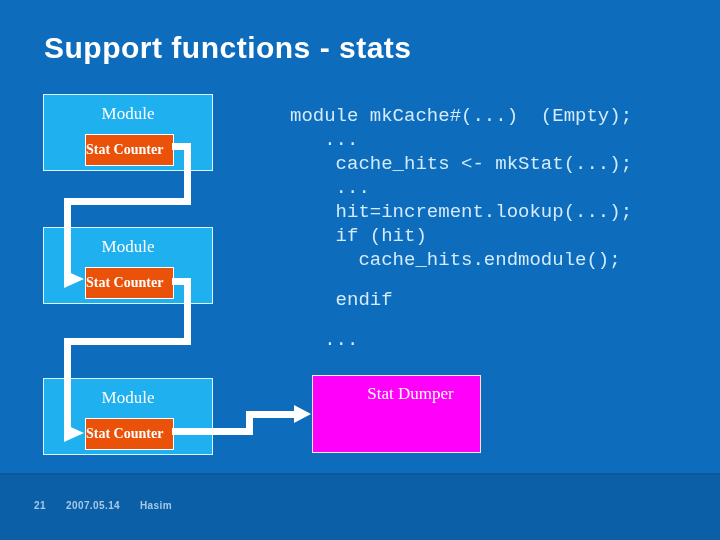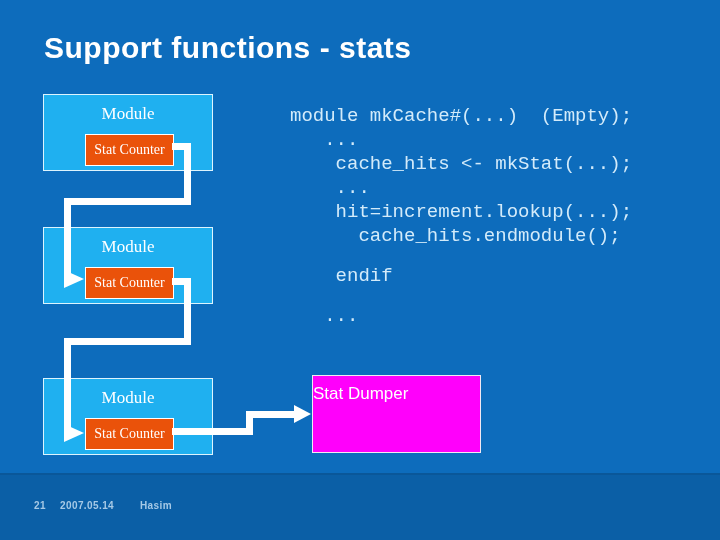--- a/index.html
+++ b/index.html
@@ -22,52 +22,53 @@
     background:#1fb0f0;border:1px solid rgba(238,250,255,0.92);
     box-sizing:border-box;
   }
   .module-label{
     position:absolute;left:0;top:9px;width:100%;text-align:center;
     font-family:"Liberation Serif",serif;font-size:17px;color:#ffffff;
   }
   .counter{
     position:absolute;left:41px;top:39px;width:89px;height:32px;
     background:#ea520a;border:1px solid #ffffff;box-sizing:border-box;
-    text-align:center;line-height:29px;
+    line-height:29px;
     font-family:"Liberation Serif",serif;font-size:14px;color:#ffffff;
     white-space:nowrap;
+    font-weight:bold;
   }
   .dumper{
     position:absolute;left:312px;top:375px;width:169px;height:78px;
     background:#ff00fb;border:1px solid #f2e8f2;box-sizing:border-box;
   }
   .dumper-label{
-    position:absolute;left:0;top:8px;width:100%;text-align:left;
-    font-family:Liberation Sans, sans-serif;font-size:17px;color:#ffffff;
+    position:absolute;left:14px;top:8px;width:100%;text-align:center;
+    font-family:Liberation Serif, serif;font-size:17px;color:#ffffff;
   }
   .seg{position:absolute;background:#ffffff;}
   .arrow-right{
     position:absolute;width:0;height:0;
     border-top:9px solid transparent;border-bottom:9px solid transparent;
     border-left:20px solid #ffffff;
   }
   .code{
     position:absolute;left:290px;top:104px;
     font-family:"Liberation Mono","DejaVu Sans Mono",monospace;
     font-size:19px;color:#d3ebfa;
   }
   .code-line{height:24px;line-height:24px;white-space:pre;}
   .code-line:empty{height:16px;}
   .footer-text{
     position:absolute;top:500px;
     font-size:10px;font-weight:bold;color:#a6c9e6;letter-spacing:0.4px;
     white-space:nowrap;
   }
   .pageno{left:34px;}
-  .date{left:60px;}
+  .date{left:66px;}
   .author{left:140px;}
 </style>
 </head>
 <body>
 
 <div class="slide">
 
   <h1 class="title">Support functions - stats</h1>
 
   <div class="module" style="top:94px">
@@ -105,20 +106,21 @@
   <div class="dumper">
     <div class="dumper-label">Stat Dumper</div>
   </div>
 
   <div class="code">
     <div class="code-line">module mkCache#(...)  (Empty);</div>
     <div class="code-line">   ...</div>
     <div class="code-line">    cache_hits &lt;- mkStat(...);</div>
     <div class="code-line">    ...</div>
     <div class="code-line">    hit=increment.lookup(...);</div>
+    <div class="code-line">    if (hit)</div>
     <div class="code-line">      cache_hits.endmodule();</div>
     <div class="code-line"></div>
     <div class="code-line">    endif</div>
     <div class="code-line"></div>
     <div class="code-line">   ...</div>
   </div>
 
   <div class="footer-band"></div>
   <span class="footer-text pageno">21</span>
   <span class="footer-text date">2007.05.14</span>

